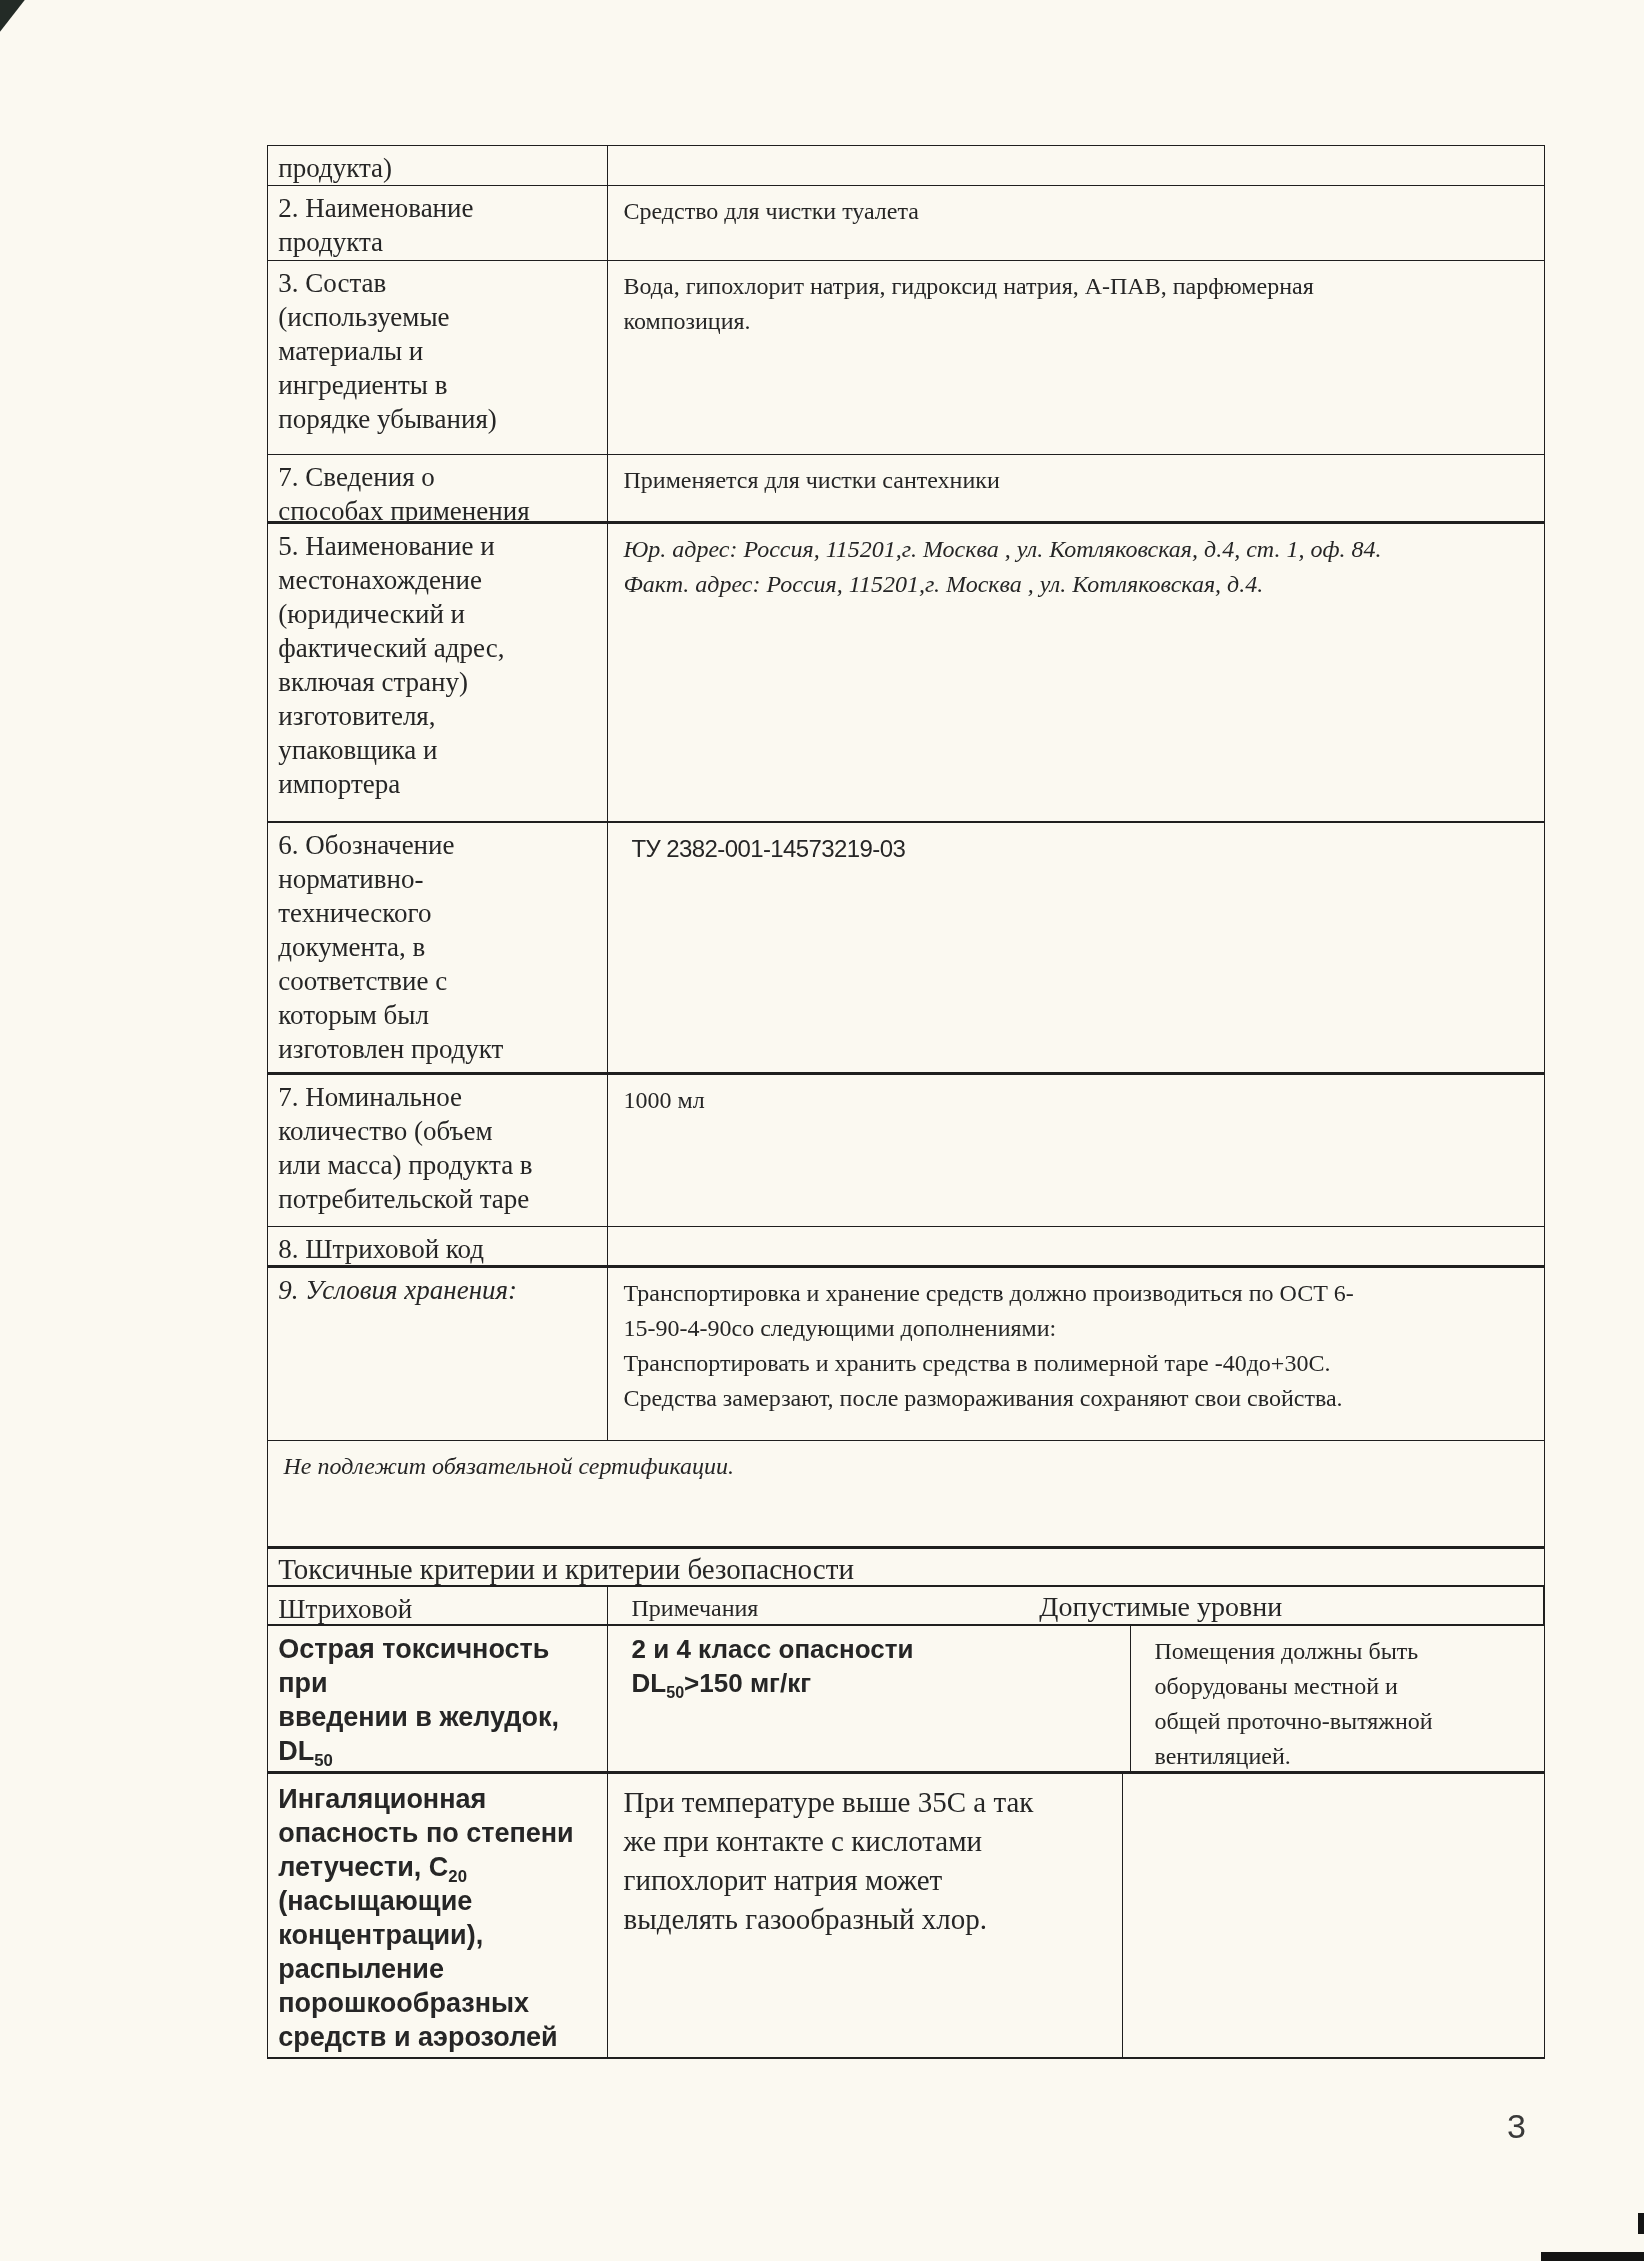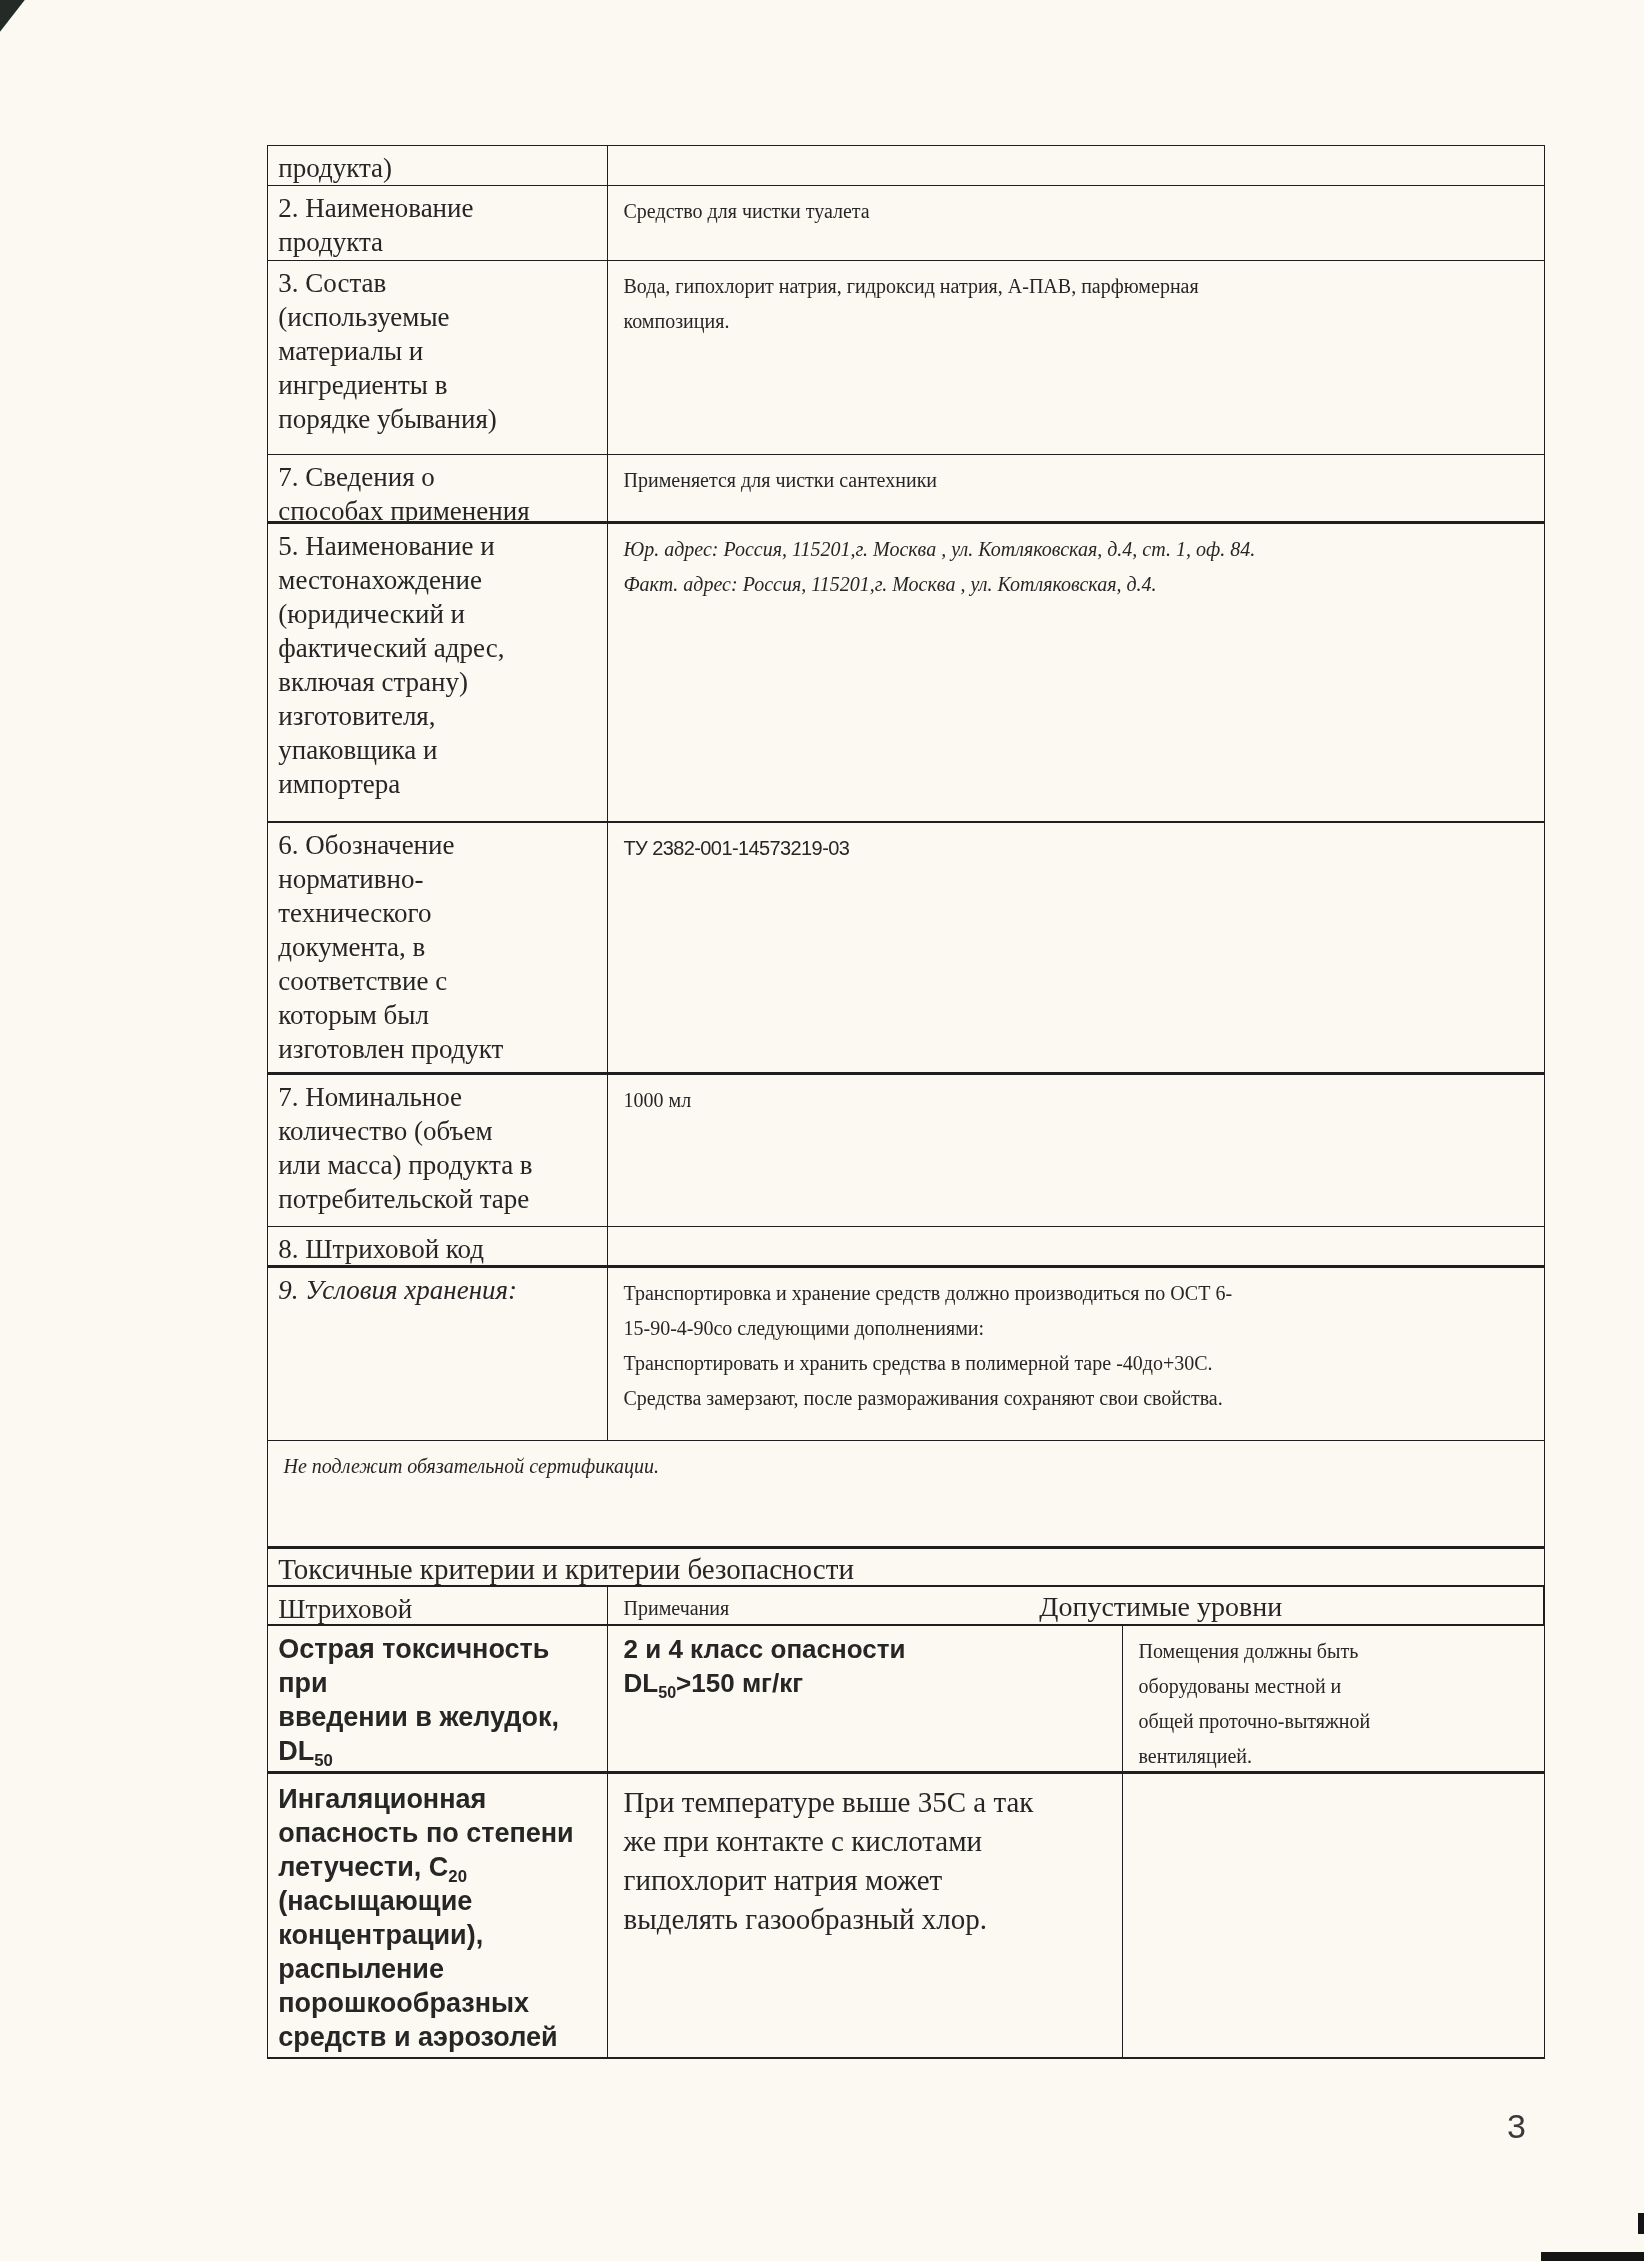--- a/index.html
+++ b/index.html
@@ -13,33 +13,33 @@
   }
   .doc-table{
     position:absolute;left:267px;top:145px;width:1278px;
     box-sizing:border-box;
     border:1.9px solid #1f1f1f;border-bottom-width:2.6px;
     background:transparent;
   }
   .row{display:flex;box-sizing:border-box;border-top:1.9px solid #1f1f1f;}
   .row.first{border-top:none;}
   .row.thick{border-top-width:3.9px;}
-  .row.medium{border-top-width:2.6px;}
+  .row.medium{border-top-width:2.6px;gap:8px;}
   .cell{box-sizing:border-box;overflow:hidden;}
   .cell.label{
     width:340px;flex:0 0 340px;
     border-right:1.9px solid #1f1f1f;
     padding:5.2px 7.7px 0 10.3px;
     font-size:27px;line-height:34px;
     white-space:pre-line;
   }
   .cell.value{
     flex:1;
     padding:7.7px 10.3px 0 15.5px;
-    font-size:20px;line-height:35px;
+    font-size:24px;line-height:35px;
     white-space:pre-line;
   }
   .cell.mid{
     width:515px;flex:0 0 515px;
     border-right:1.9px solid #1f1f1f;
   }
   .italic-addr{font-style:italic;font-size:24px;line-height:35px;padding-top:6.4px;}
   .tu-number{font-family:"Liberation Sans","DejaVu Sans",sans-serif;font-size:29px;letter-spacing:-0.6px;padding-top:10.3px;}
   .italic-label{font-style:italic;font-size:26px;padding-top:9px;}
   .small-italic{font-style:italic;font-size:21px;line-height:28px;padding-top:6.4px;}

